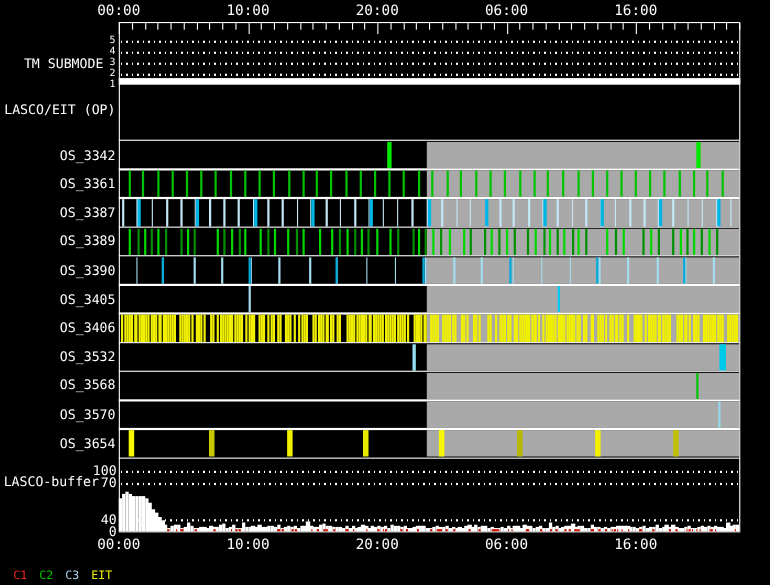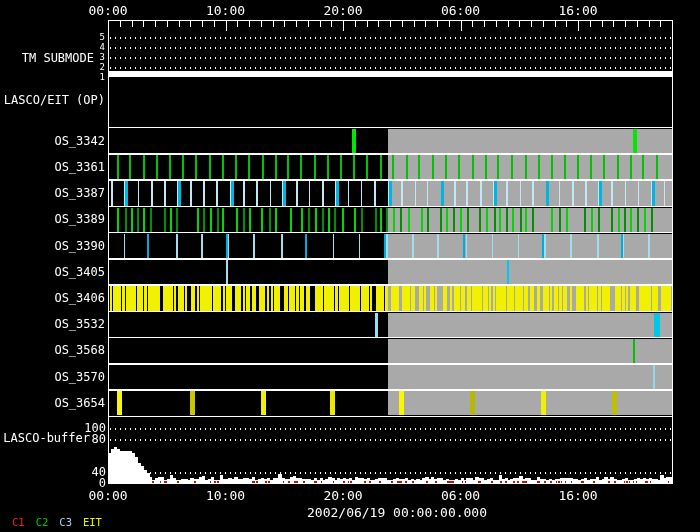--- a/index.html
+++ b/index.html
@@ -12,21 +12,20 @@
   .axlbl{color:#fff;font-size:13px;line-height:1;text-align:center;width:54px;}
 </style>
 </head>
 <body>
 
 <div id="fig">
 
   <div class="abs lbl rlbl" style="left: 0px; top: 52px; width: 94px;" id="tm-label">TM SUBMODE</div>
   <div class="abs lbl rlbl" style="left: 0px; top: 94px; width: 105px;" id="lasco-label">LASCO/EIT (OP)</div>
   <div class="abs lbl rlbl" style="left: 0px; top: 432px; width: 90px;" id="buffer-label">LASCO-buffer</div>
-  <div class="abs lbl" style="left:307px;top:506px;font-size:13px;">2002/06/19 00:00:00.000</div>
   <div class="abs" id="legend" style="left:12px;top:511px;"><span style="color: rgb(238, 34, 34); font-size: 10.5px; margin-right: 11px; font-family: &quot;DejaVu Sans Mono&quot;, monospace;">C1</span><span style="color: rgb(0, 204, 0); font-size: 10.5px; margin-right: 11px; font-family: &quot;DejaVu Sans Mono&quot;, monospace;">C2</span><span style="color: rgb(168, 212, 240); font-size: 10.5px; margin-right: 11px; font-family: &quot;DejaVu Sans Mono&quot;, monospace;">C3</span><span style="color: rgb(238, 238, 0); font-size: 10.5px; margin-right: 11px; font-family: &quot;DejaVu Sans Mono&quot;, monospace;">EIT</span></div>
 
 <div class="abs" style="left: 108px; top: 20px; width: 564px; height: 1px; background: rgb(255, 255, 255);"></div>
     <div class="abs" style="left: 108px; top: 20px; width: 1px; height: 463px; background: rgb(255, 255, 255);"></div>
     <div class="abs" style="left: 672px; top: 20px; width: 1px; height: 463px; background: rgb(255, 255, 255);"></div>
     <div class="abs" style="left: 108px; top: 483px; width: 565px; height: 1px; background: rgb(255, 255, 255);"></div>
     <div class="abs" style="left: 108px; top: 21px; width: 1px; height: 10px; background: rgb(255, 255, 255);"></div>
     <div class="abs" style="left: 119.75px; top: 21px; width: 1px; height: 6px; background: rgb(255, 255, 255);"></div>
     <div class="abs" style="left: 131.5px; top: 21px; width: 1px; height: 6px; background: rgb(255, 255, 255);"></div>
     <div class="abs" style="left: 143.25px; top: 21px; width: 1px; height: 6px; background: rgb(255, 255, 255);"></div>
@@ -544,21 +543,21 @@
     <div class="abs" style="left: 399.25px; top: 391.273px; width: 5px; height: 24.2273px; background: rgb(248, 248, 0);"></div>
     <div class="abs" style="left: 469.75px; top: 391.273px; width: 5px; height: 24.2273px; background: rgb(184, 184, 0);"></div>
     <div class="abs" style="left: 541.425px; top: 391.273px; width: 5px; height: 24.2273px; background: rgb(240, 240, 0);"></div>
     <div class="abs" style="left: 611.925px; top: 391.273px; width: 5px; height: 24.2273px; background: rgb(192, 192, 0);"></div>
     <div class="abs" style="left: 108px; top: 415.5px; width: 564px; height: 1.5px; background: rgb(255, 255, 255);"></div>
     <div class="abs" style="left: 108px; top: 126.5px; width: 564px; height: 1.5px; background: rgb(255, 255, 255);"></div>
     <div class="abs dots" style="left: 110px; top: 428px; width: 561px;"></div>
     <div class="abs dots" style="left: 110px; top: 439px; width: 561px;"></div>
     <div class="abs dots" style="left: 110px; top: 472px; width: 561px;"></div>
     <div class="abs" style="left: 70px; top: 422px; width: 36px; color: rgb(255, 255, 255); font-size: 12px; text-align: right; line-height: 1;">100</div>
-    <div class="abs" style="left: 70px; top: 433px; width: 36px; color: rgb(255, 255, 255); font-size: 12px; text-align: right; line-height: 1;">80</div>
+    <div class="abs" style="left: 70px; top: 433px; width: 36px; color: rgb(255, 255, 255); font-size: 12px; text-align: right; line-height: 1;">70</div>
     <div class="abs" style="left: 70px; top: 466px; width: 36px; color: rgb(255, 255, 255); font-size: 12px; text-align: right; line-height: 1;">40</div>
     <div class="abs" style="left: 70px; top: 477px; width: 36px; color: rgb(255, 255, 255); font-size: 12px; text-align: right; line-height: 1;">0</div>
     <div class="abs" style="left: 108px; top: 452.747px; width: 3.3375px; height: 30.2527px; background: rgb(255, 255, 255);"></div>
     <div class="abs" style="left: 110.938px; top: 449.436px; width: 3.3375px; height: 33.5635px; background: rgb(255, 255, 255);"></div>
     <div class="abs" style="left: 113.875px; top: 447.402px; width: 3.3375px; height: 35.5983px; background: rgb(255, 255, 255);"></div>
     <div class="abs" style="left: 116.812px; top: 448.737px; width: 3.3375px; height: 34.2627px; background: rgb(255, 255, 255);"></div>
     <div class="abs" style="left: 119.75px; top: 451.276px; width: 3.3375px; height: 31.7238px; background: rgb(255, 255, 255);"></div>
     <div class="abs" style="left: 122.688px; top: 451.152px; width: 3.3375px; height: 31.8485px; background: rgb(255, 255, 255);"></div>
     <div class="abs" style="left: 125.625px; top: 451.082px; width: 3.3375px; height: 31.9177px; background: rgb(255, 255, 255);"></div>
     <div class="abs" style="left: 128.562px; top: 451.176px; width: 3.3375px; height: 31.824px; background: rgb(255, 255, 255);"></div>

